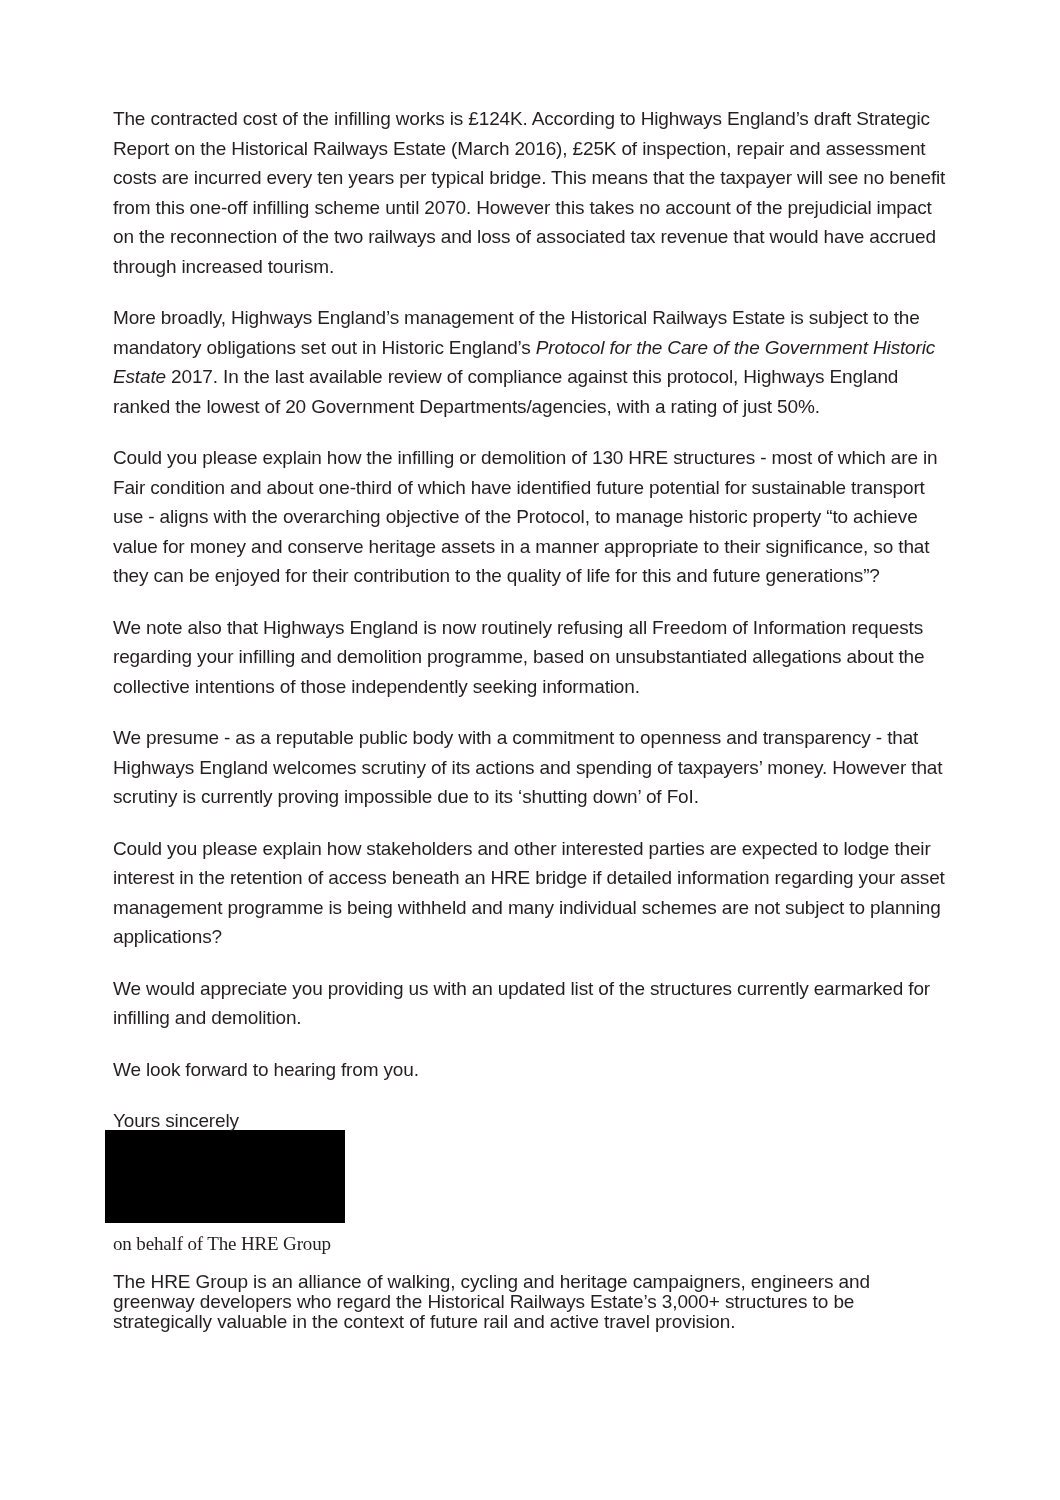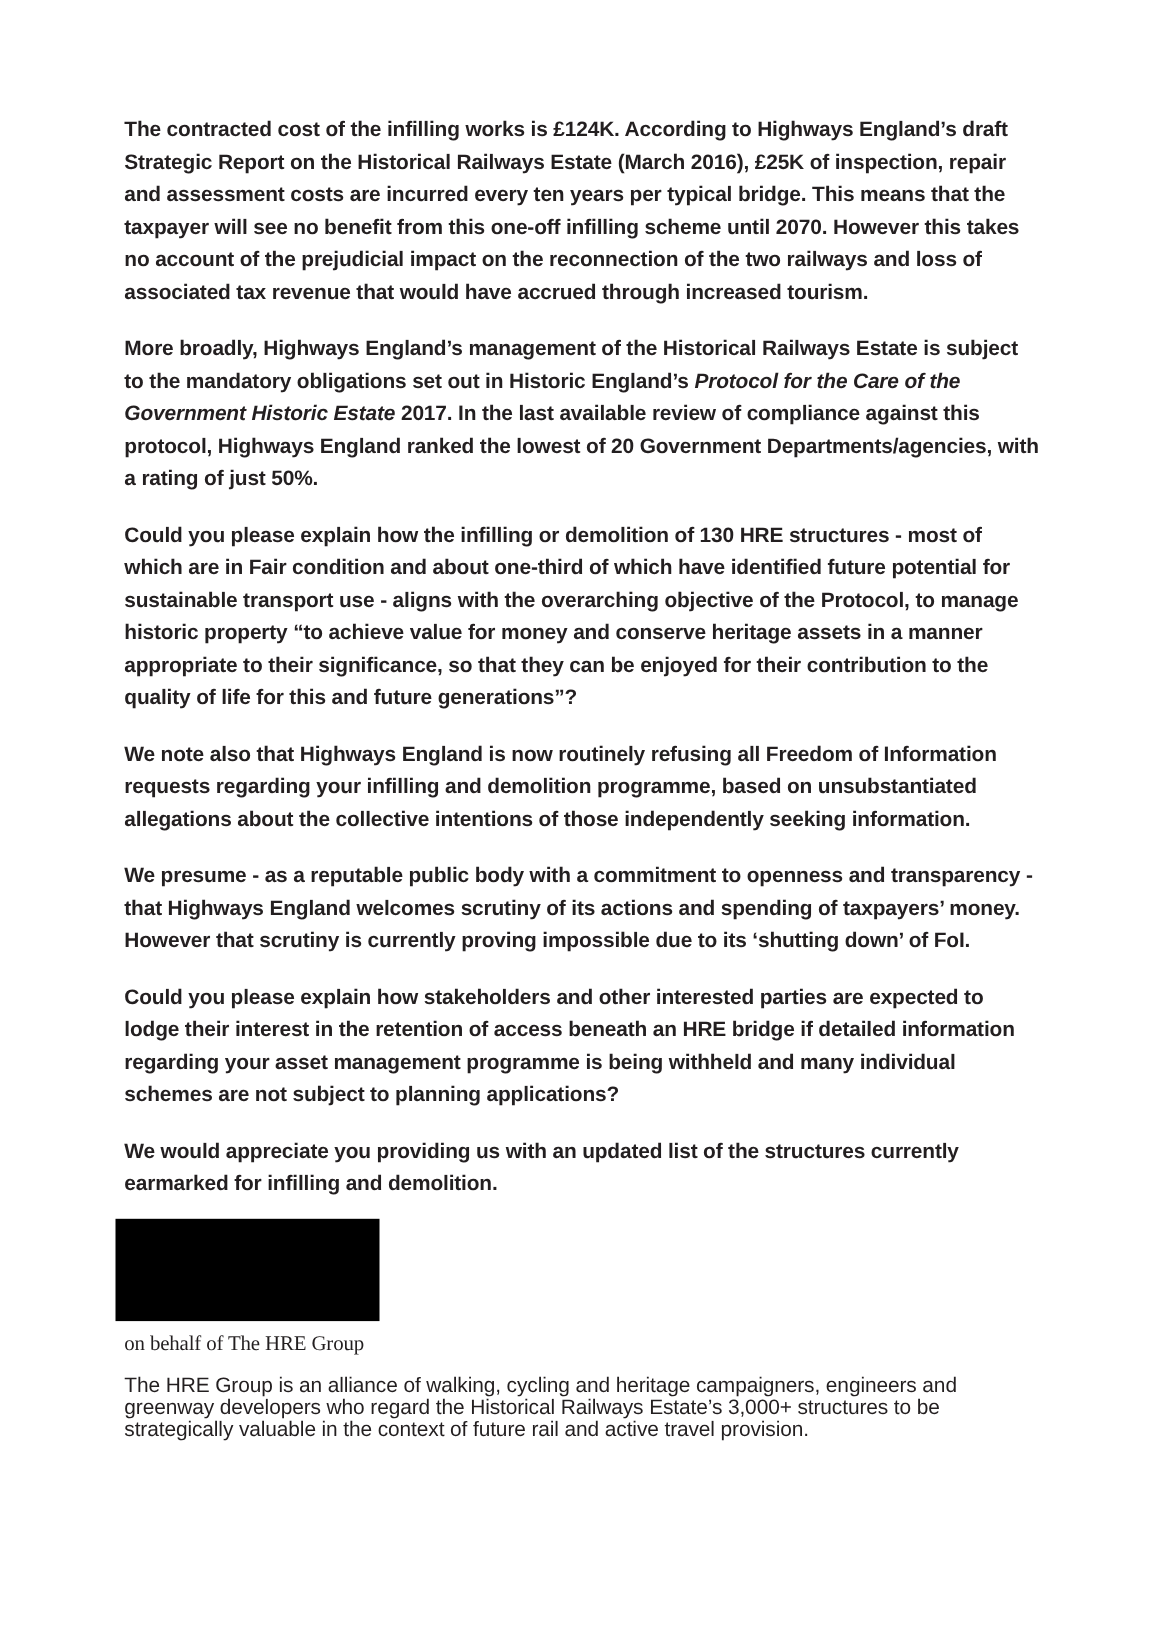--- a/index.html
+++ b/index.html
@@ -16,21 +16,20 @@
     padding: 104px 113px 0 113px;
     color: #231f20;
     font-family: "Liberation Sans", sans-serif;
     font-size: 19px;
     line-height: 29.5px;
     letter-spacing: -0.15px;
     overflow: hidden;
   }
   .para {
     margin: 0 0 22px 0;
-    font-weight: bold;
   }
   .para em {
     font-style: italic;
   }
   .sig-para {
     margin: 0;
   }
   .sig-box {
     width: 240px;
     height: 93px;
@@ -60,20 +59,22 @@
   <p class="para">Could you please explain how the infilling or demolition of 130 HRE structures - most of which are in Fair condition and about one-third of which have identified future potential for sustainable transport use - aligns with the overarching objective of the Protocol, to manage historic property “to achieve value for money and conserve heritage assets in a manner appropriate to their significance, so that they can be enjoyed for their contribution to the quality of life for this and future generations”?</p>
 
   <p class="para">We note also that Highways England is now routinely refusing all Freedom of Information requests regarding your infilling and demolition programme, based on unsubstantiated allegations about the collective intentions of those independently seeking information.</p>
 
   <p class="para">We presume - as a reputable public body with a commitment to openness and transparency - that Highways England welcomes scrutiny of its actions and spending of taxpayers’ money. However that scrutiny is currently proving impossible due to its ‘shutting down’ of FoI.</p>
 
   <p class="para">Could you please explain how stakeholders and other interested parties are expected to lodge their interest in the retention of access beneath an HRE bridge if detailed information regarding your asset management programme is being withheld and many individual schemes are not subject to planning applications?</p>
 
   <p class="para">We would appreciate you providing us with an updated list of the structures currently earmarked for infilling and demolition.</p>
 
+  <p class="para">We look forward to hearing from you.</p>
 
+  <p class="para sig-para">Yours sincerely</p>
 
   <div class="sig-box"></div>
 
   <p class="signoff">on behalf of The HRE Group</p>
 
   <p class="footer-note">The HRE Group is an alliance of walking, cycling and heritage campaigners, engineers and greenway developers who regard the Historical Railways Estate’s 3,000+ structures to be strategically valuable in the context of future rail and active travel provision.</p>
 </div>
 
 </body></html>

